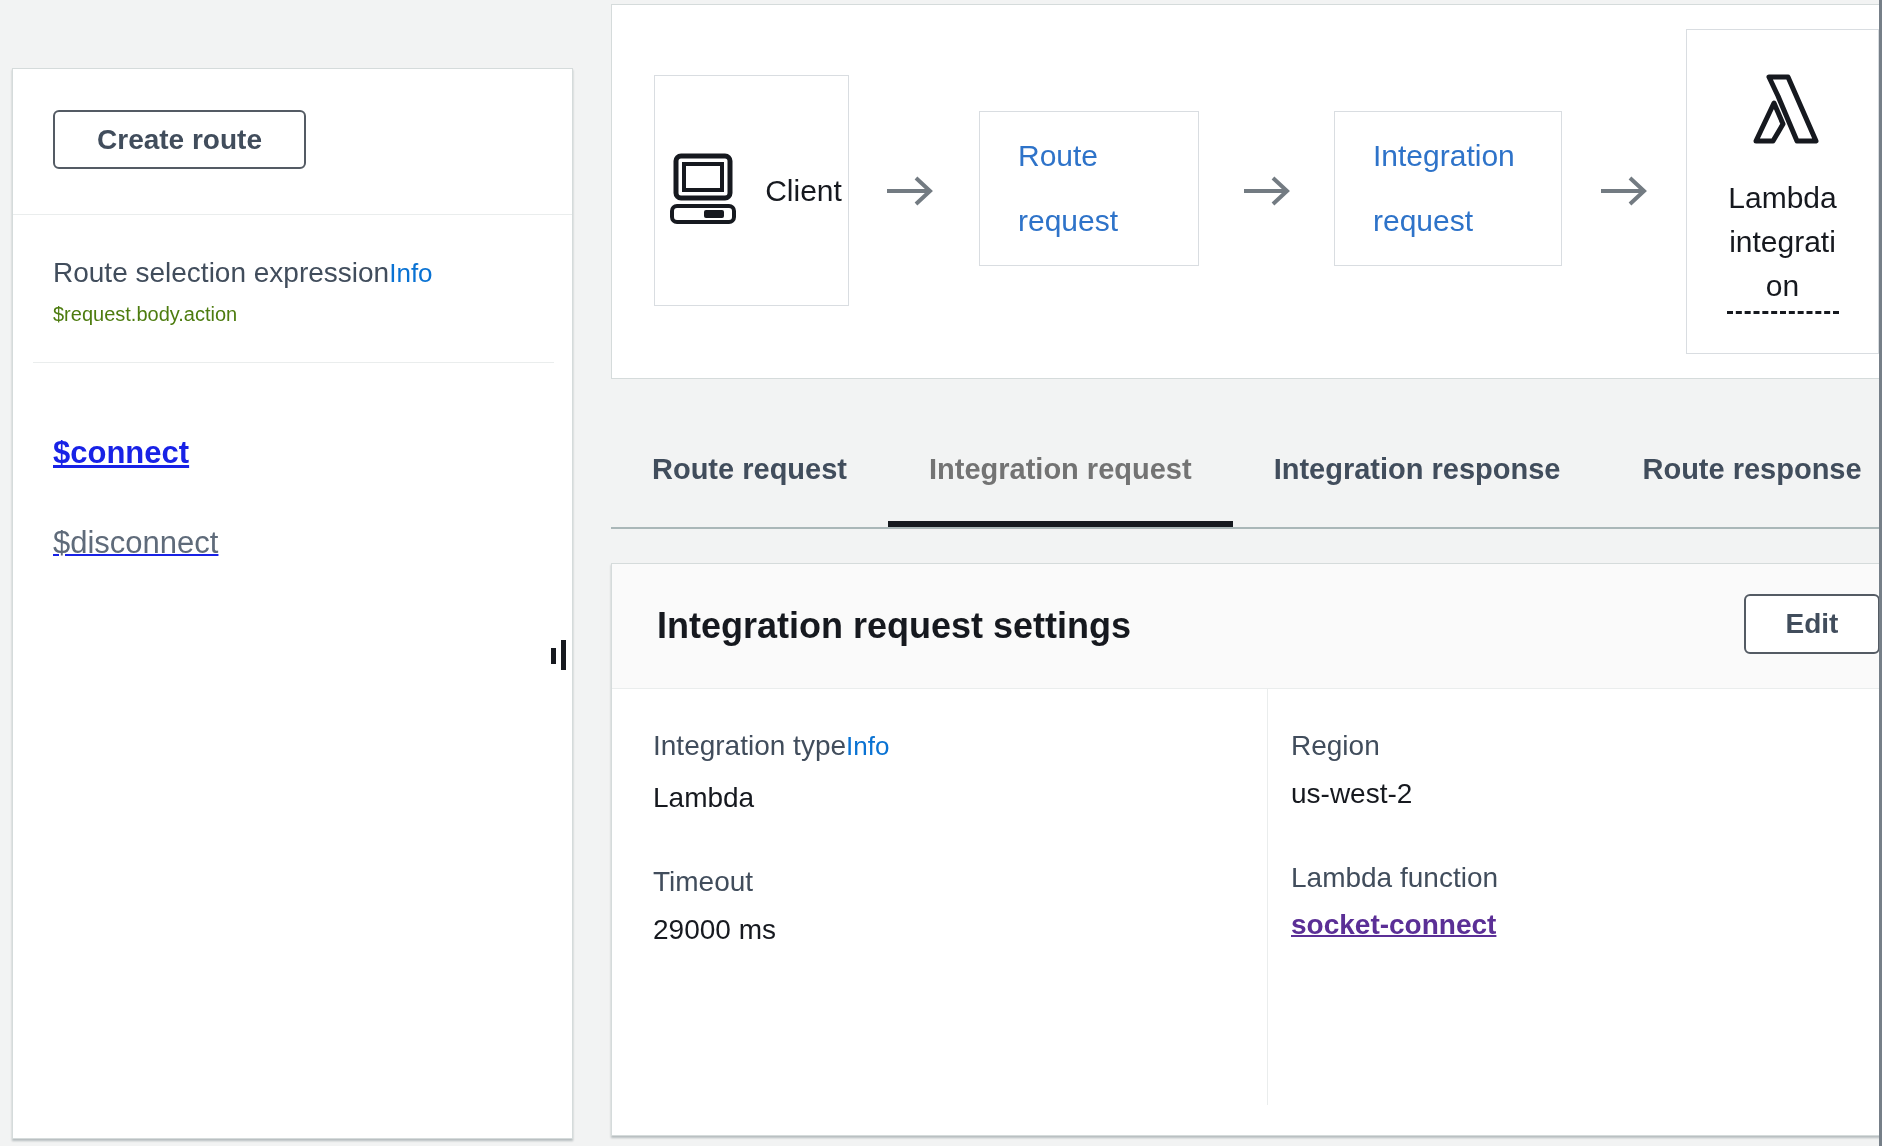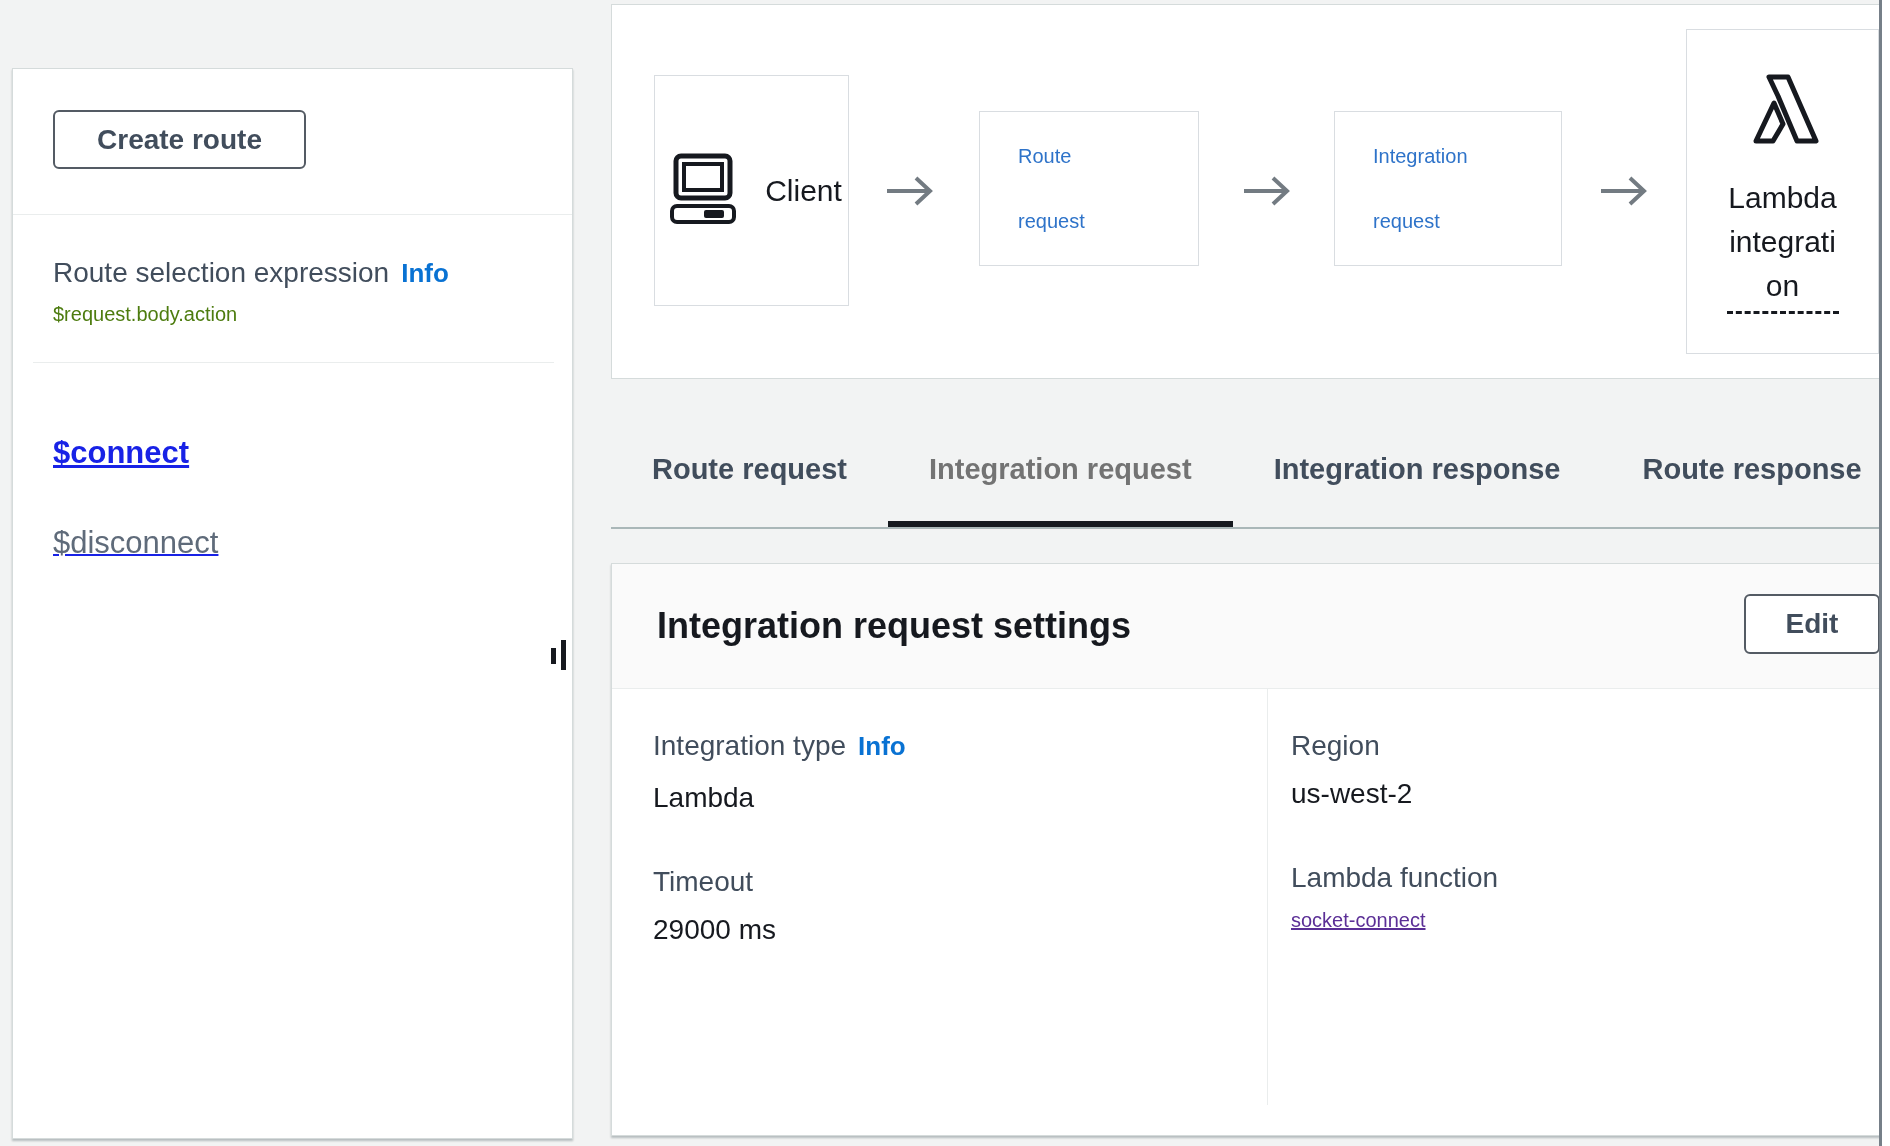--- a/index.html
+++ b/index.html
@@ -29,21 +29,21 @@
     color: #414d5c;
     cursor: pointer;
   }
   .hr { position: absolute; height: 1px; background: #eaeded; }
 
   
   #left-card { left: 12px; top: 68px; width: 561px; height: 1071px; }
   #create-route-btn { position: absolute; left: 40px; top: 41px; width: 253px; height: 59px; }
   #left-header-divider { left: 0; right: 0; top: 145px; }
   .field-label { font-size: 28px; color: #414d5c; }
-  .info-link { font-size: 26px; font-weight: bold; color: #0972d3; text-decoration: none; margin-left: 12px; cursor: pointer; }
+  .info-link { font-size: 26px; font-weight: normal; color: #0972d3; text-decoration: none; cursor: pointer; }
   #rse-label { position: absolute; left: 40px; top: 188px; }
   #rse-value { position: absolute; left: 40px; top: 234px; font-size: 20px; color: #4d7c0f; }
   #left-divider2 { left: 20px; width: 521px; top: 293px; }
   .route-link { position: absolute; left: 40px; font-size: 31px; cursor: pointer; }
   #route-connect {
     top: 366px; font-weight: bold; color: #1822e6;
     text-decoration: underline; text-decoration-thickness: 3px;
   }
   #route-disconnect {
     top: 456px; color: #5f6b7a;
@@ -55,21 +55,21 @@
 
   
   #diagram-panel { left: 611px; top: 4px; width: 1279px; height: 375px; box-shadow: none; }
   .diag-box { position: absolute; background: #fff; border: 1px solid #d9dde1; }
   #client-box { left: 42px; top: 70px; width: 195px; height: 231px;
     display: flex; flex-direction: row; align-items: center; justify-content: center; gap: 20px; }
   #client-box .label { font-size: 30px; color: #16191f; }
   .flow-arrow { position: absolute; top: 168px; }
   #arrow-1 { left: 272px; } #arrow-2 { left: 629px; } #arrow-3 { left: 986px; }
   .blue-box { display: flex; flex-direction: column; justify-content: center;
-    padding-left: 38px; font-size: 20px; line-height: 46px; color: #2e73c9; cursor: pointer; gap: 19px; }
+    padding-left: 38px; font-size: 30px; line-height: 46px; color: #2e73c9; cursor: pointer; gap: 19px; }
   #route-request-box { left: 367px; top: 106px; width: 220px; height: 155px; }
   #integration-request-box { left: 722px; top: 106px; width: 228px; height: 155px; }
   #lambda-box { left: 1074px; top: 24px; width: 193px; height: 325px;
     display: flex; flex-direction: column; align-items: center; padding-top: 38px; }
   #lambda-box .line { font-size: 30px; line-height: 44px; color: #16191f; }
   #lambda-box .lambda-icon-wrap { margin-bottom: 16px; }
   #lambda-dashed { width: 112px; height: 4px; border-bottom: 3px dashed #16191f; margin-top: 2px; }
 
   
   #tabs { position: absolute; left: 611px; top: 412px; width: 1279px; height: 115px;
@@ -88,21 +88,21 @@
   #settings-title { font-size: 36px; font-weight: bold; color: #16191f; }
   #edit-btn { position: absolute; left: 1132px; top: 30px; width: 136px; height: 60px; }
   .col { position: absolute; top: 165px; }
   #col-left { left: 41px; width: 560px; }
   #col-right { left: 679px; width: 560px; }
   #col-divider { position: absolute; left: 655px; top: 125px; width: 1px; height: 416px; background: #eaeded; }
   .field { margin-bottom: 50px; }
   .field .field-label { display: block; line-height: 34px; margin-bottom: 14px; }
   .field .field-value { display: block; font-size: 28px; line-height: 34px; color: #16191f; }
   .field .field-label-row { line-height: 34px; margin-bottom: 14px; }
-  a.purple-link { font-size: 20px; color: #5b2f96; font-weight: normal;
+  a.purple-link { font-size: 28px; color: #5b2f96; font-weight: bold;
     text-decoration: underline; text-decoration-thickness: 2px; cursor: pointer; }
 
   
   #scrollbar-track { position: absolute; left: 1879px; top: 0; width: 11px; height: 1146px;
     background: #ffffff; border-left: 3px solid #767f88; }
 </style>
 </head>
 <body>
 
 <div id="left-card" class="card">

